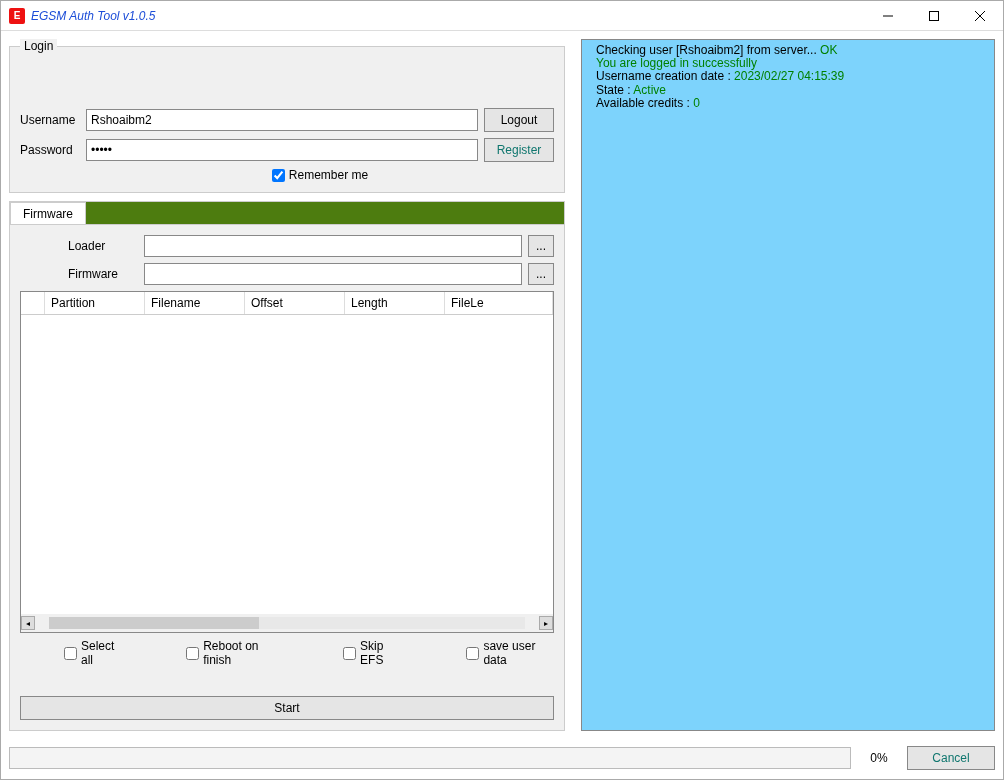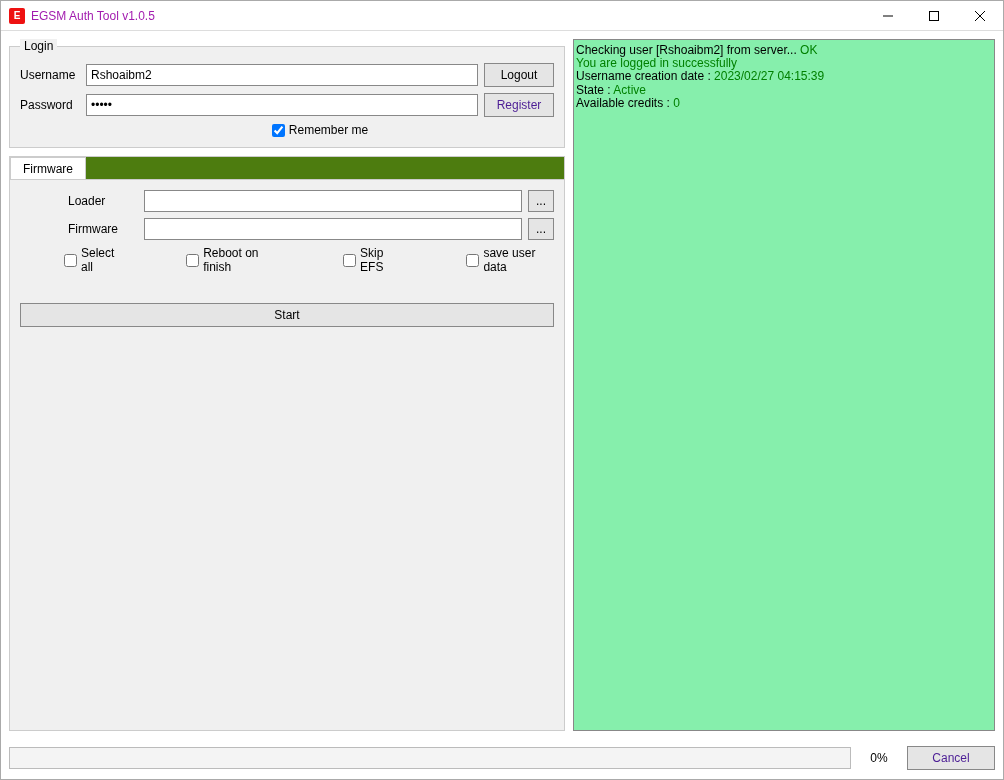--- a/index.html
+++ b/index.html
@@ -1,34 +1,34 @@
 <!DOCTYPE html>
 <html><head>
 <meta charset="utf-8">
 <style>
 * { box-sizing: border-box; margin: 0; padding: 0; font-family: 'Segoe UI', Tahoma, sans-serif; font-size: 12px; }
 body { background: #fff; width: 1004px; height: 780px; overflow: hidden; border: 1px solid #aaa; }
 .titlebar { height: 30px; display: flex; align-items: center; padding-left: 8px; border-bottom: 1px solid #ddd; }
 .titlebar .app-icon { width: 16px; height: 16px; background: #e11; color: #fff; font-weight: bold; font-size: 10px; display: flex; align-items: center; justify-content: center; margin-right: 6px; border-radius: 2px;}
-.titlebar .title { flex: 1; color: #a21caf; }
+.titlebar .title { flex: 1; color: #1d4ed8; font-style: italic; }
 .winbtns { display: flex; height: 100%; }
 .winbtn { width: 46px; display: flex; align-items: center; justify-content: center; color: #000; cursor: pointer; }
 .winbtn svg { width: 10px; height: 10px; }
 .content { display: flex; height: calc(100% - 30px - 40px); padding: 8px; gap: 8px; }
 .leftpane { width: 556px; display: flex; flex-direction: column; gap: 8px; }
-.rightpane { flex: 1; border: 1px solid #888; background: #86efac; padding: 4px 2px; font-family: 'Consolas', monospace; font-size: 12px; white-space: pre; overflow: auto; line-height: 1.1; }
+.rightpane { flex: 1; border: 1px solid #888; background: #7dd3fc; padding: 4px 14px; font-family: 'Consolas', monospace; font-size: 12px; white-space: pre; overflow: auto; line-height: 1.1; margin-left: 8px; }
 .rightpane .c-black { color: #000; }
 .rightpane .c-green { color: #008000; }
 fieldset { border: 1px solid #ccc; background: #f0f0f0; padding: 10px; }
 legend { padding: 0 4px; color: #000; background: #f0f0f0; }
-.login-grid { display: grid; grid-template-columns: 60px 1fr 70px; gap: 6px; align-items: center; }
+.login-grid { display: grid; grid-template-columns: 60px 1fr 70px; gap: 6px; align-items: center; margin-top: 45px; }
 .login-grid label { color: #000; }
 .login-grid input[type=text], .login-grid input[type=password] { width: 100%; height: 22px; border: 1px solid #888; padding: 2px 4px; background: #fff; }
 .btn { height: 24px; border: 1px solid #888; background: #e5e5e5; cursor: pointer; }
-.btn:disabled { color: #4c1d95; cursor: default; background: #e5e5e5;}
+.btn:disabled { color: #0f766e; cursor: default; background: #e5e5e5;}
 .remember-row { grid-column: 2 / span 2; display: flex; align-items: center; gap: 4px; justify-content: center; }
 .remember-row input { width: 13px; height: 13px; }
 .tab-container { flex: 1; display: flex; flex-direction: column; background: #4d7c0f; border: 1px solid #ccc; padding: 0; }
 .tabs { display: flex; }
 .tab { padding: 4px 12px; border: 1px solid #ccc; border-bottom: none; background: #fff; margin-bottom: -1px; cursor: pointer; }
 .tab-body { flex: 1; background: #f0f0f0; border-top: 1px solid #ccc; padding: 10px; display: flex; flex-direction: column; gap: 6px; }
 .file-row { display: flex; align-items: center; gap: 6px; margin-left: 48px; }
 .file-row .lbl { width: 70px; }
 .file-row input { flex: 1; height: 22px; border: 1px solid #888; padding: 2px 4px; background: #fff; }
 .file-row .browse { width: 26px; height: 22px; border: 1px solid #888; background: #e5e5e5; cursor: pointer; }
@@ -109,20 +109,38 @@
         <div class="file-row">
           <div class="lbl">Loader</div>
           <input type="text" value="" style="">
           <button class="browse">...</button>
         </div>
         <div class="file-row">
           <div class="lbl">Firmware</div>
           <input type="text" value="" style="">
           <button class="browse">...</button>
         </div>
+        <div class="table-wrap">
+          <div class="table-head">
+            <div class="th th-check"></div>
+            <div class="th th-part">Partition</div>
+            <div class="th th-file">Filename</div>
+            <div class="th th-off">Offset</div>
+            <div class="th th-len">Length</div>
+            <div class="th th-filel">FileLe</div>
+          </div>
+          <div class="table-body"></div>
+          <div class="hscroll">
+            <div class="arrow">◂</div>
+            <div class="track">
+                <div class="thumb"></div>
+              </div>
+            <div class="arrow">▸</div>
+          </div>
+        </div>
         <div class="checks-row">
           <label>
               <input type="checkbox" style="">
               <span>Select all</span>
             </label>
           <label>
               <input type="checkbox" style="">
               <span>Reboot on finish</span>
             </label>
           <label>

